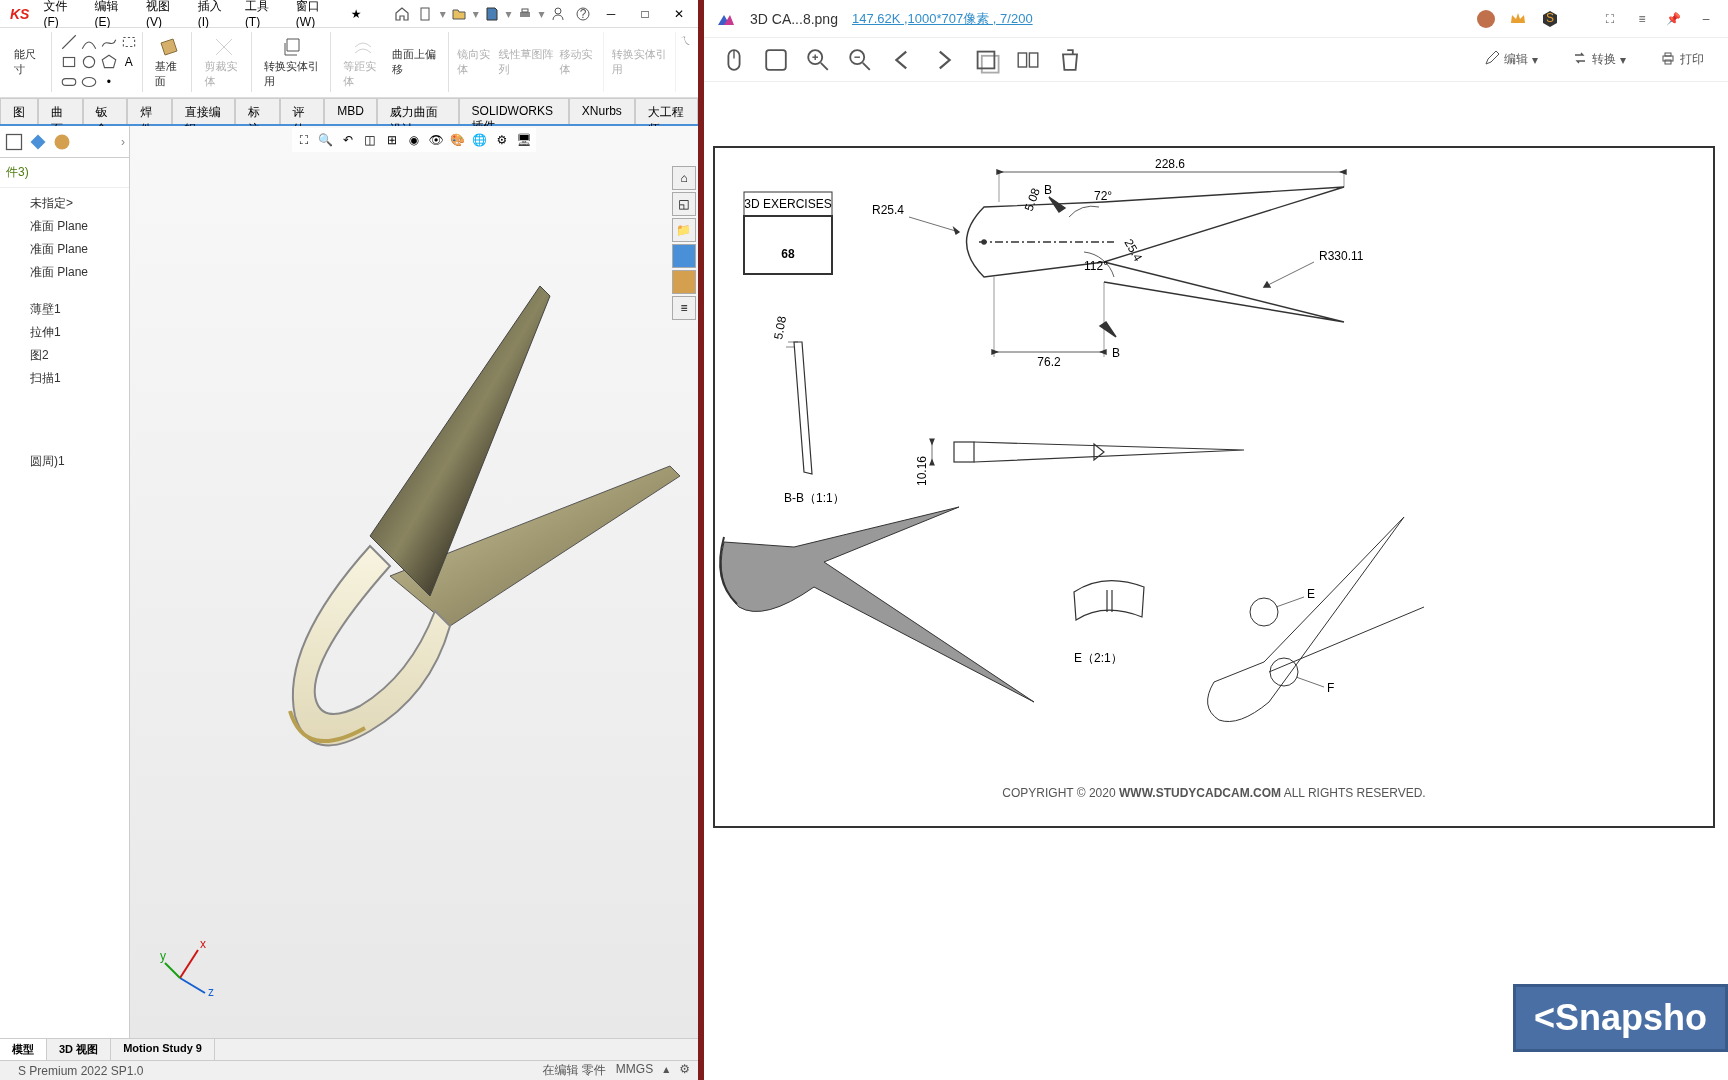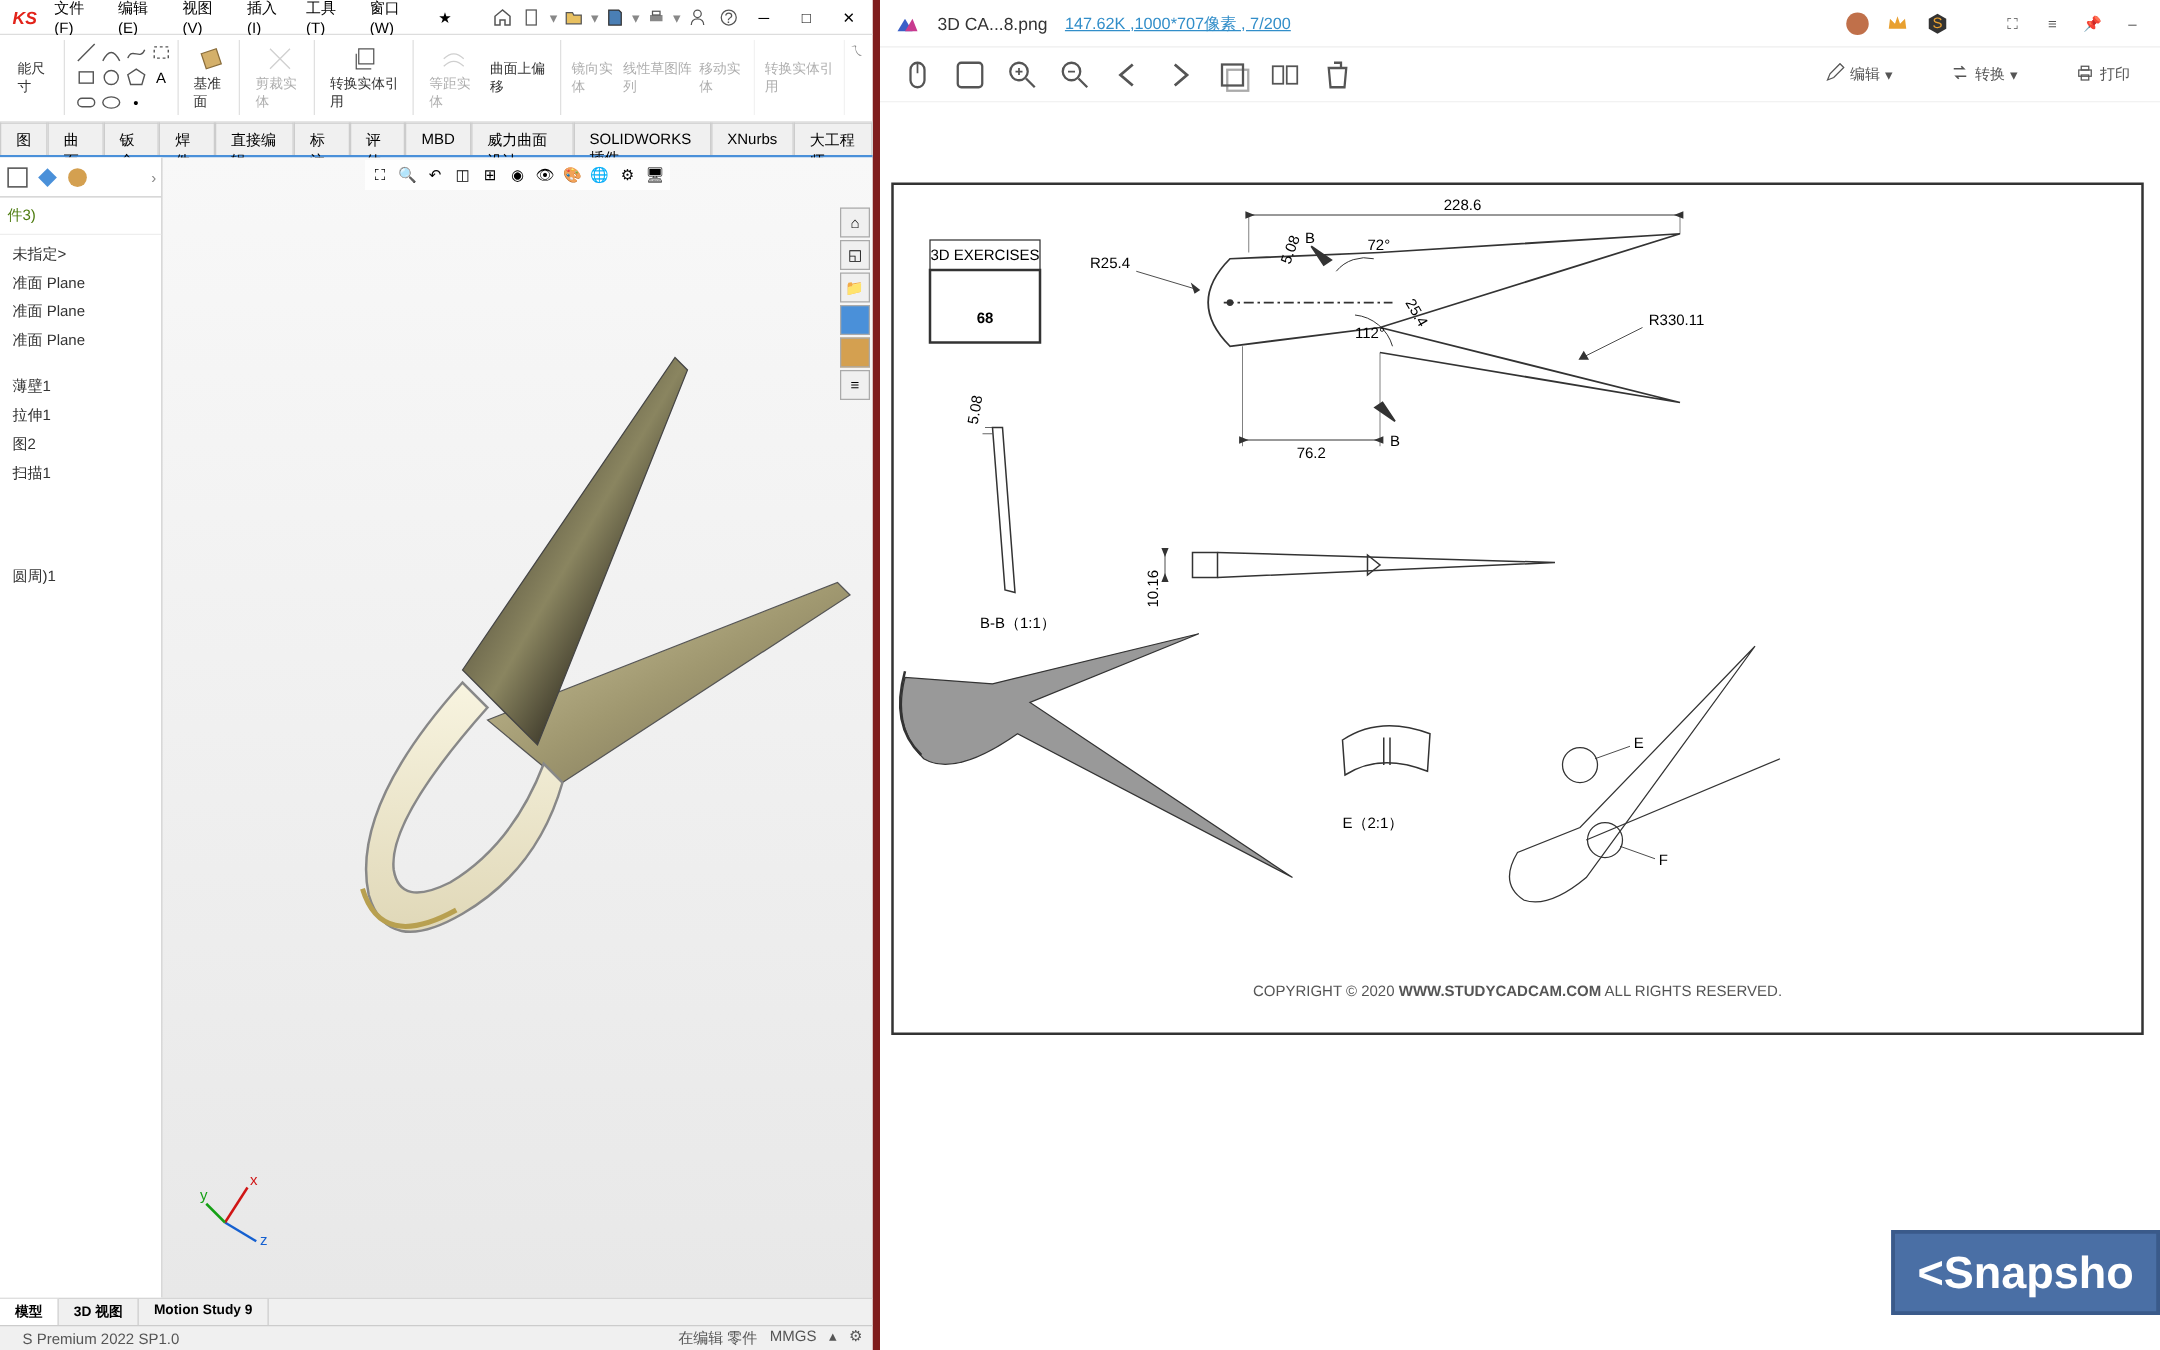--- a/index.html
+++ b/index.html
@@ -24,21 +24,21 @@
 .sw-ribbon-icon{width:24px;height:24px;display:flex;align-items:center;justify-content:center;}
 .sw-small-icon{width:18px;height:18px;display:flex;align-items:center;justify-content:center;cursor:pointer;}
 
 .sw-tabs{height:28px;background:#fff;display:flex;border-bottom:2px solid #4a90d9;}
 .sw-tab{padding:5px 12px;cursor:pointer;border:1px solid #ccc;border-bottom:none;background:#f0f0f0;font-size:12px;}
 
 .sw-workspace{flex:1;display:flex;position:relative;background:linear-gradient(#f8f8f8,#e8e8e8);}
 .sw-left-panel{width:130px;background:#fff;border-right:1px solid #ccc;display:flex;flex-direction:column;}
 .sw-panel-tabs{height:32px;display:flex;align-items:center;gap:4px;padding:0 4px;border-bottom:1px solid #ccc;}
 .sw-panel-tab-icon{width:20px;height:20px;cursor:pointer;}
-.sw-tree{flex:1;padding:4px;overflow:auto;}
+.sw-tree{flex:1;padding:4px;overflow:auto;margin-left:20px;}
 .sw-tree-item{padding:3px 6px;cursor:pointer;font-size:12px;color:#333;}
 
 .sw-viewport{flex:1;position:relative;}
 .sw-view-toolbar{position:absolute;top:2px;left:50%;transform:translateX(-50%);display:flex;gap:2px;background:rgba(255,255,255,0.8);padding:2px;}
 .sw-view-icon{width:20px;height:20px;cursor:pointer;display:flex;align-items:center;justify-content:center;}
 .sw-side-toolbar{position:absolute;right:2px;top:40px;display:flex;flex-direction:column;gap:2px;}
 .sw-side-btn{width:24px;height:24px;background:#f0f0f0;border:1px solid #aaa;cursor:pointer;display:flex;align-items:center;justify-content:center;}
 .sw-triad{position:absolute;bottom:40px;left:30px;width:60px;height:60px;}
 
 .sw-bottom-tabs{height:22px;background:#f0f0f0;display:flex;border-top:1px solid #ccc;font-weight:bold;}
@@ -53,21 +53,21 @@
 .iv-header{height:38px;display:flex;align-items:center;padding:0 12px;gap:14px;border-bottom:1px solid #eee;}
 .iv-logo{width:20px;height:20px;}
 .iv-filename{font-size:14px;color:#333;}
 .iv-fileinfo{font-size:13px;color:#328ec9;text-decoration:underline;cursor:pointer;}
 .iv-header-right{margin-left:auto;display:flex;gap:12px;align-items:center;}
 .iv-header-icon{width:20px;height:20px;cursor:pointer;display:flex;align-items:center;justify-content:center;color:#555;}
 
 .iv-toolbar{height:44px;display:flex;align-items:center;padding:0 16px;gap:20px;border-bottom:1px solid #eee;}
 .iv-tool-group{display:flex;gap:14px;align-items:center;}
 .iv-tool-btn{width:28px;height:28px;cursor:pointer;display:flex;align-items:center;justify-content:center;border-radius:4px;color:#555;}
-.iv-toolbar-right{margin-left:auto;display:flex;gap:30px;align-items:center;}
+.iv-toolbar-right{margin-left:auto;display:flex;gap:18px;align-items:center;}
 .iv-action-btn{display:flex;align-items:center;gap:4px;cursor:pointer;padding:4px 8px;border-radius:4px;color:#555;font-size:13px;}
 
 .iv-canvas{flex:1;background:#fff;position:relative;overflow:hidden;}
 .iv-drawing{position:absolute;left:0;top:60px;width:100%;}
 
 .watermark{position:absolute;bottom:28px;right:0;background:#4a6fa5;color:#fff;font-size:36px;font-weight:bold;padding:10px 18px;border:3px solid #3a5a8a;}
 
 .disabled{opacity:0.4;}
 </style>
 </head>

